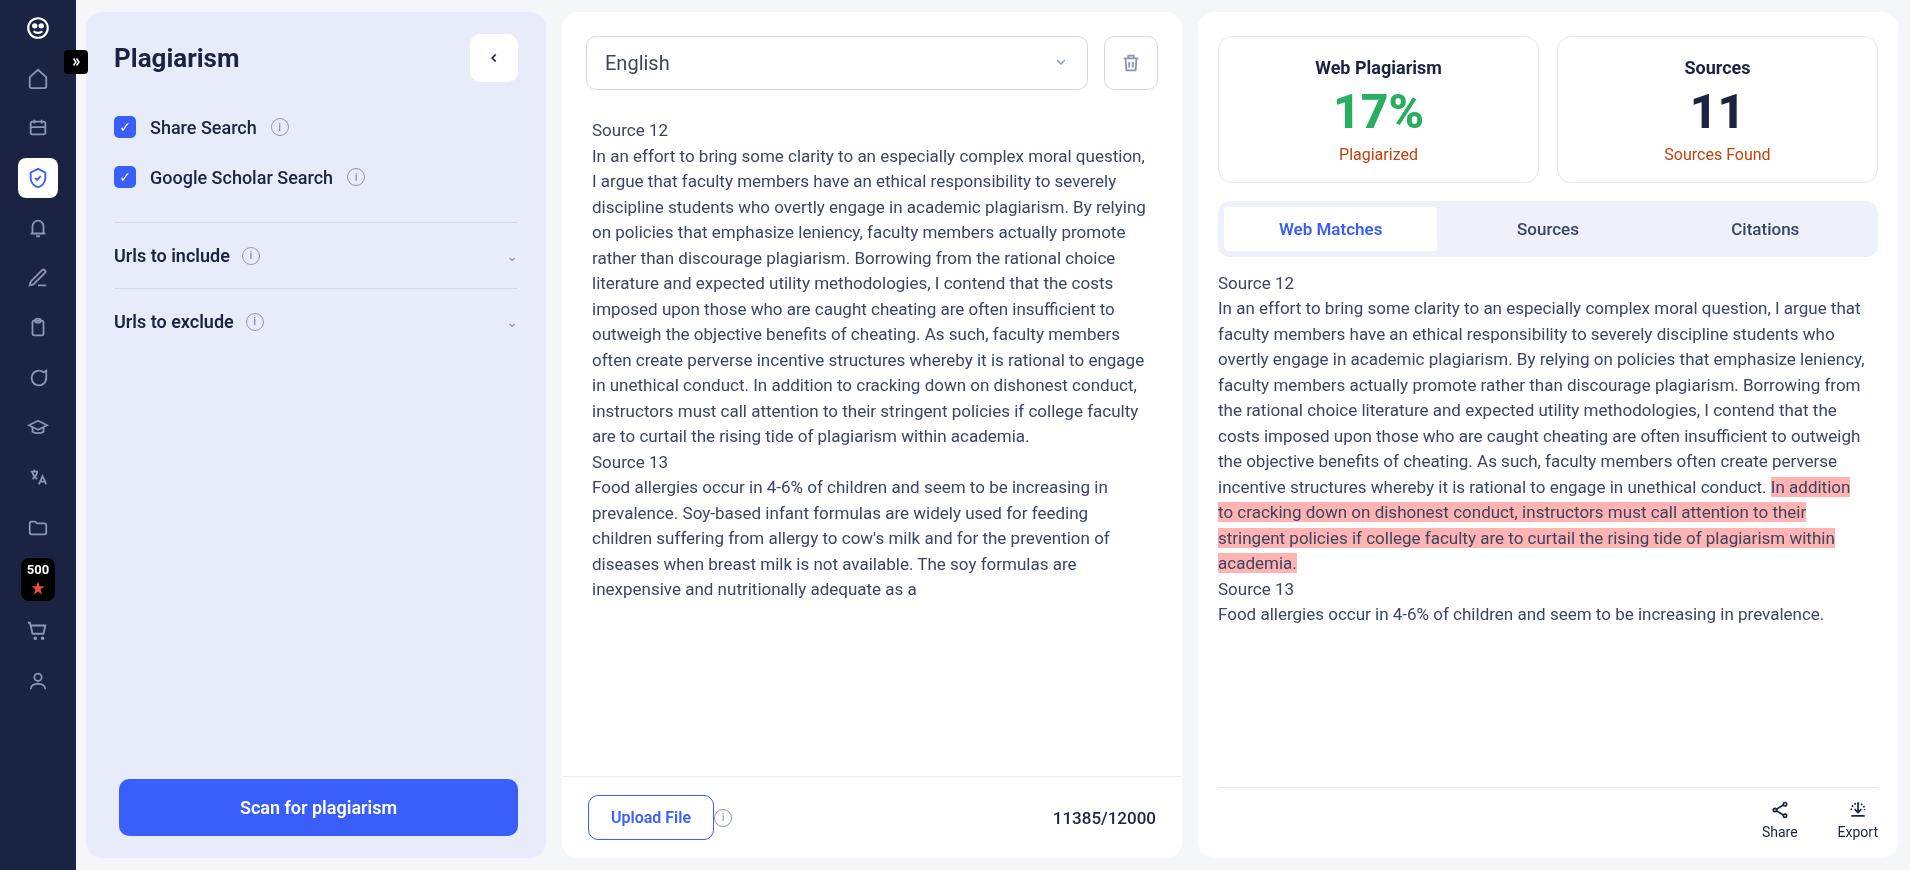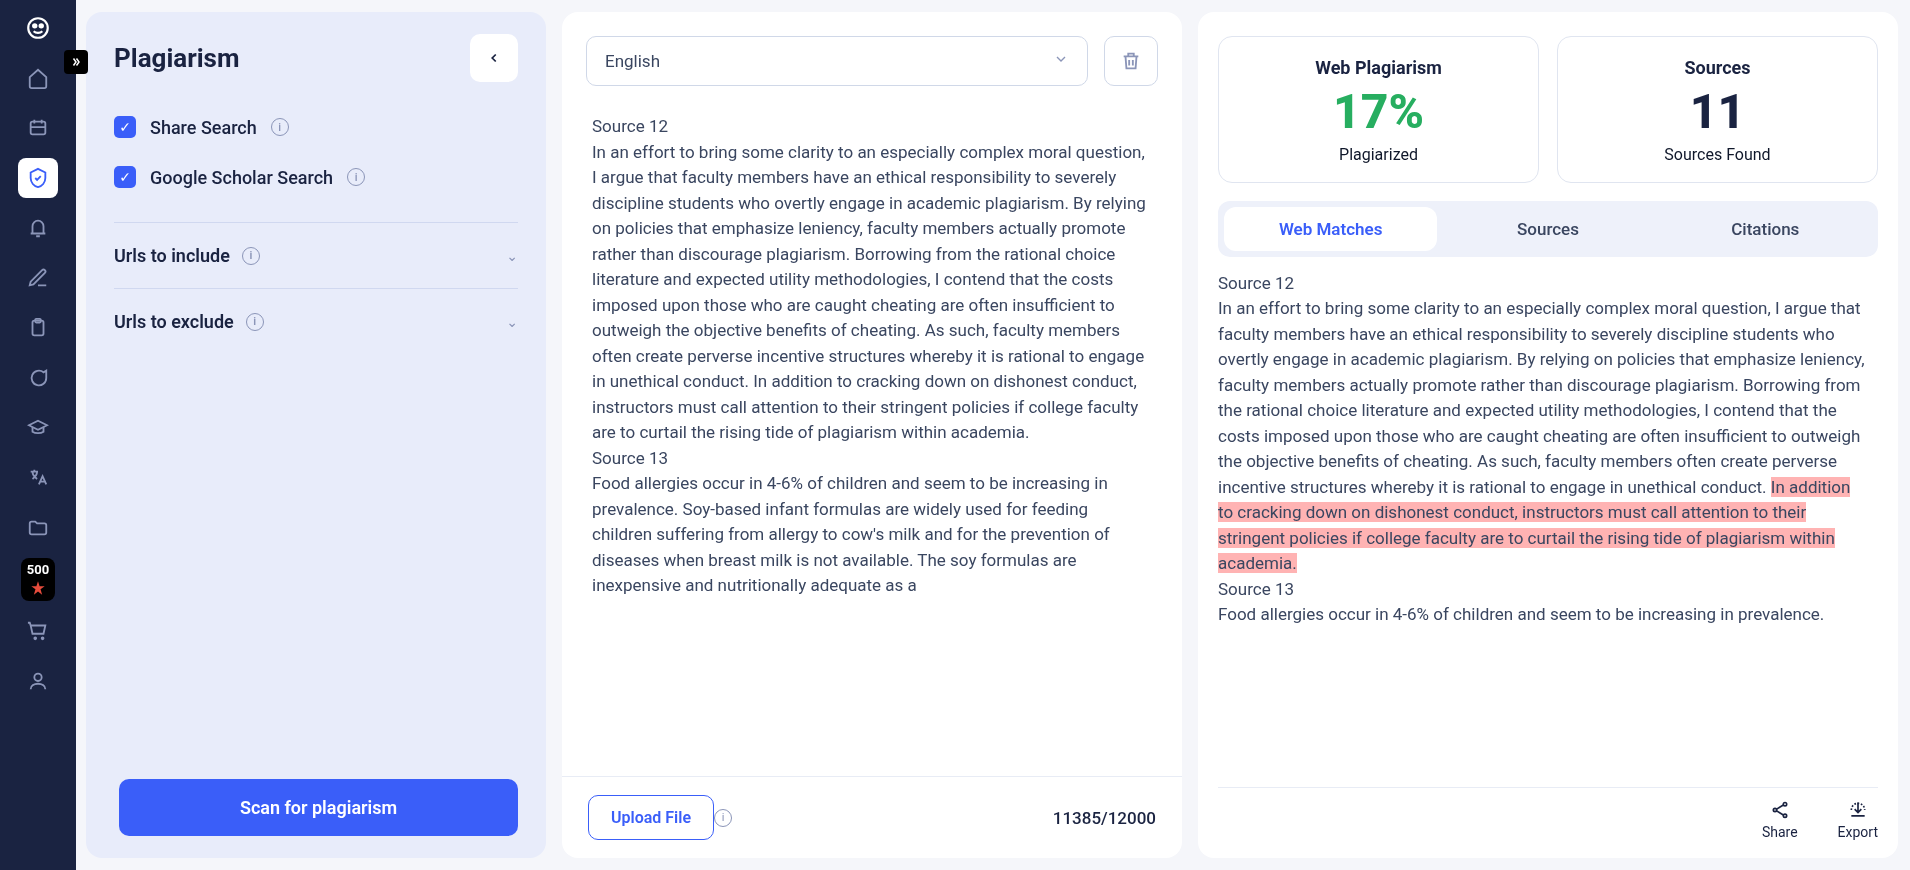--- a/index.html
+++ b/index.html
@@ -120,21 +120,21 @@
 }
 .center-panel {
   flex: 1; padding: 24px 0 0 0; min-width: 0;
 }
 .center-top {
   display: flex; gap: 16px; padding: 0 24px 18px 24px; align-items:stretch;
 }
 .lang-select {
   flex: 1; border: 1px solid #d0d8e8; border-radius: 10px;
   padding: 14px 18px; display: flex; align-items: center;
-  justify-content: space-between; cursor: pointer; font-size: 17px; color: #3a4660;
+  justify-content: space-between; cursor: pointer; font-size: 20px; color: #3a4660;
 }
 .trash-btn {
   width: 54px; border: 1px solid #d0d8e8; border-radius: 10px;
   display: flex; align-items: center; justify-content: center;
   cursor: pointer; color: #8b95b8;
 }
 .text-body {
   flex: 1; padding: 10px 30px 0 30px; overflow-y: auto;
   font-size: 17px; line-height: 1.5; color: #3a4660;
   height: 610px;
@@ -156,27 +156,27 @@
 }
 .stat-boxes { display: flex; gap: 18px; }
 .stat-box {
   flex: 1; border: 1px solid #e0e5f0; border-radius: 14px;
   padding: 20px 10px 18px 10px; text-align: center;
 }
 .stat-title { font-size: 18px; font-weight: 700; color: #1a2341; margin-bottom: 8px; }
 .stat-big { font-size: 48px; font-weight: 800; line-height: 1.1; margin-bottom: 6px;}
 .stat-green { color: #27ae60; text-align: center; }
 .stat-navy { color: #1a2341; }
-.stat-sub { font-size: 16px; color: #0f172a; }
+.stat-sub { font-size: 16px; color: #c2410c; }
 .tabs {
   margin-top: 18px; background: #eef1fa; border-radius: 12px; padding: 6px;
   display: flex; gap: 4px;
 }
 .tab {
-  flex: 1; text-align: center; padding: 12px; border-radius: 12px;
+  flex: 1; text-align: center; padding: 12px; border-radius: 4px;
   font-size: 17px; cursor: pointer; color: #3a4660; font-weight: 500;
 }
 .tab.active { background: #fff; color: #3a5ef9; font-weight: 600; }
 .results-body {
   flex: 1; margin-top: 14px; font-size: 17px; line-height: 1.5;
   color: #3a4660; overflow-y: auto; padding-right: 10px;
   height: 420px;
 }
 .results-body::-webkit-scrollbar { width: 8px; }
 .results-body::-webkit-scrollbar-thumb { background: #c8d0e4; border-radius: 4px; }

